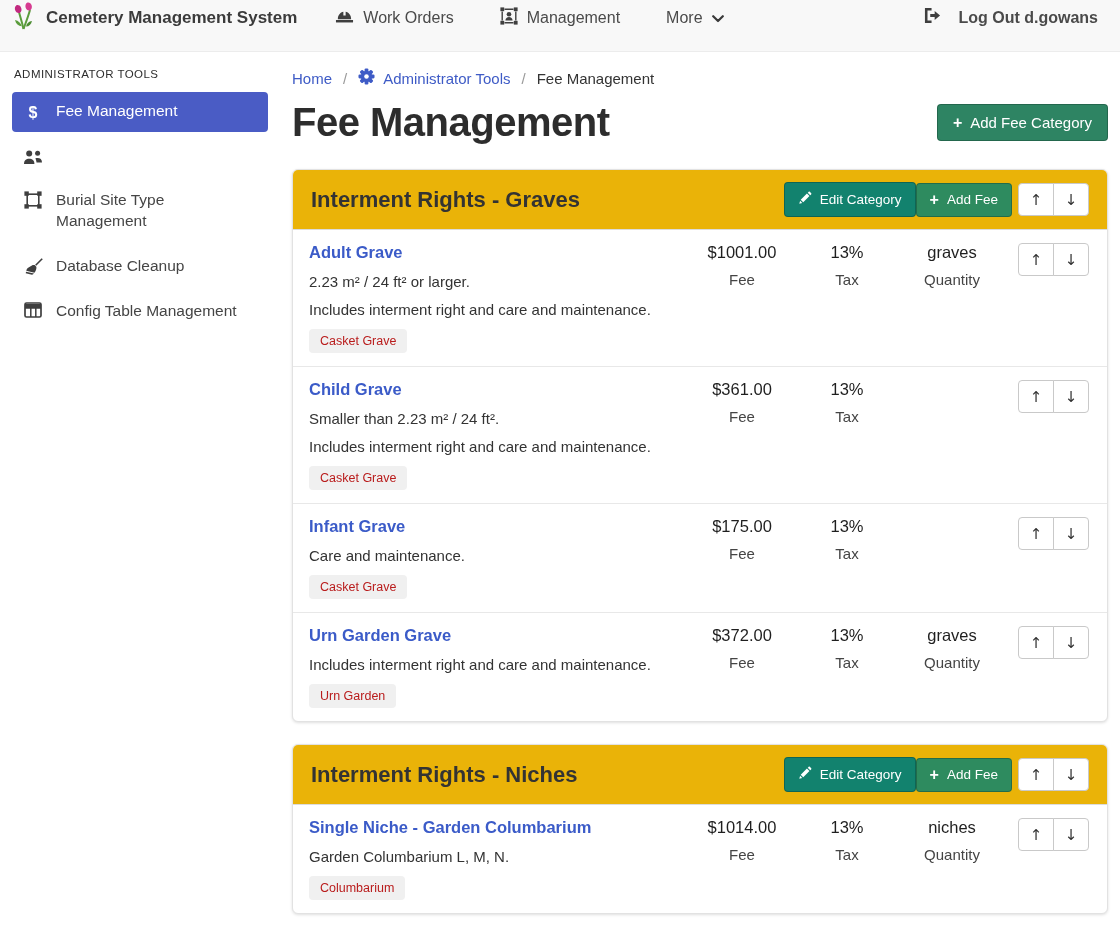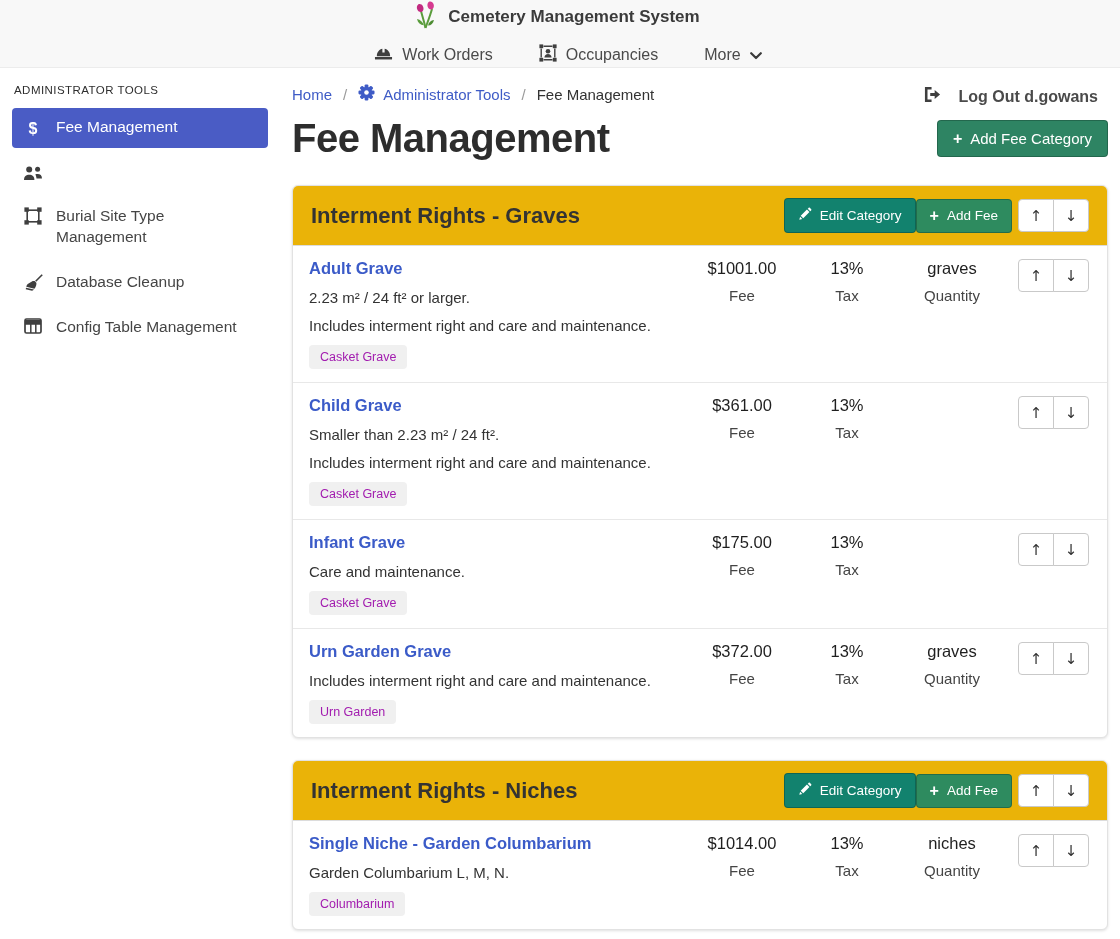--- a/index.html
+++ b/index.html
@@ -1,21 +1,21 @@
 <!DOCTYPE html>
 <html><head>
 <meta charset="utf-8">
 <style>
   * { margin:0; padding:0; box-sizing:border-box; }
   html,body { width:1120px; height:939px; overflow:hidden; background:#fff;
     font-family:"Liberation Sans", sans-serif; color:#333; }
 
   
-  .navbar { height:68px; background:#f8f8f8; border-bottom:1px solid #ececec;
-    display:flex; align-items:center; padding:0 18px 16px 12px;flex-direction:column; }
+  .navbar { height:52px; background:#f8f8f8; border-bottom:1px solid #ececec;
+    display:flex; align-items:center; padding:0 18px 16px 12px; }
   .brand { display:flex; align-items:center; gap:9px; cursor:pointer; }
   .brand-title { font-size:17px; font-weight:700; color:#3b3b3b; }
   .nav-links { display:flex; align-items:center; margin-left:22px;gap:14px; }
   .nav-item { display:flex; align-items:center; gap:9px; padding:10px 16px;
     font-size:16px; color:#4a4a4a; cursor:pointer; }
   .nav-item svg { flex-shrink:0; }
   .logout { margin-left:auto; display:flex; align-items:center; gap:16px;
     font-size:16px; color:#4a4a4a; cursor:pointer; padding:10px 4px;font-weight:bold; }
 
   
@@ -62,21 +62,21 @@
   .arrow-btn.up { border-radius:4px 0 0 4px; }
   .arrow-btn.down { border-radius:0 4px 4px 0; margin-left:-1px; }
 
   .fee-row { display:grid; grid-template-columns:1fr 130px 80px 130px 72px;
     padding:13px 18px 13px 16px; align-items:start; }
   .fee-row + .fee-row { border-top:1px solid #e8e8e8; }
   .fee-name { color:#3b5bc8; font-weight:700; font-size:16.5px; margin-bottom:11px;
     text-decoration:none; display:inline-block; cursor:pointer; }
   .fee-desc { font-size:15px; color:#333; margin-bottom:11px; }
   .badge { display:inline-block; background:#f0f0f0; border-radius:4px;
-    padding:5px 11px; font-size:12.5px; color:#a21caf; }
+    padding:5px 11px; font-size:12.5px; color:#b91c1c; }
   .stat { text-align:center; }
   .stat-value { font-size:16.5px; color:#1f1f1f; margin-bottom:9px; }
   .stat-label { font-size:15px; color:#454545; }
   .row-arrows { display:flex; justify-content:flex-end; }
 </style>
 </head>
 <body>
 
 <div class="navbar">
   <div class="brand">
@@ -112,21 +112,21 @@
           <g fill="#3f3f3f">
             <rect x="0.4" y="0.4" width="3.8" height="3.8"></rect>
             <rect x="13.8" y="0.4" width="3.8" height="3.8"></rect>
             <rect x="0.4" y="13.8" width="3.8" height="3.8"></rect>
             <rect x="13.8" y="13.8" width="3.8" height="3.8"></rect>
             <circle cx="9" cy="7.3" r="2.3"></circle>
             <path d="M5.4 13.6c.2-2.4 1.6-3.6 3.6-3.6s3.4 1.2 3.6 3.6z"></path>
           </g>
         </svg>
       </span>
-      <span>Occupancies</span>
+      <span>Management</span>
     </div>
     <div class="nav-item">
       <span>More</span>
       <span>
         <svg width="12" height="8" viewBox="0 0 12 8">
           <path d="M1.2 1.2 6 6l4.8-4.8" stroke="#3a3a3a" stroke-width="2.2" fill="none" stroke-linecap="round" stroke-linejoin="round"></path>
         </svg>
       </span>
     </div>
   </div>

